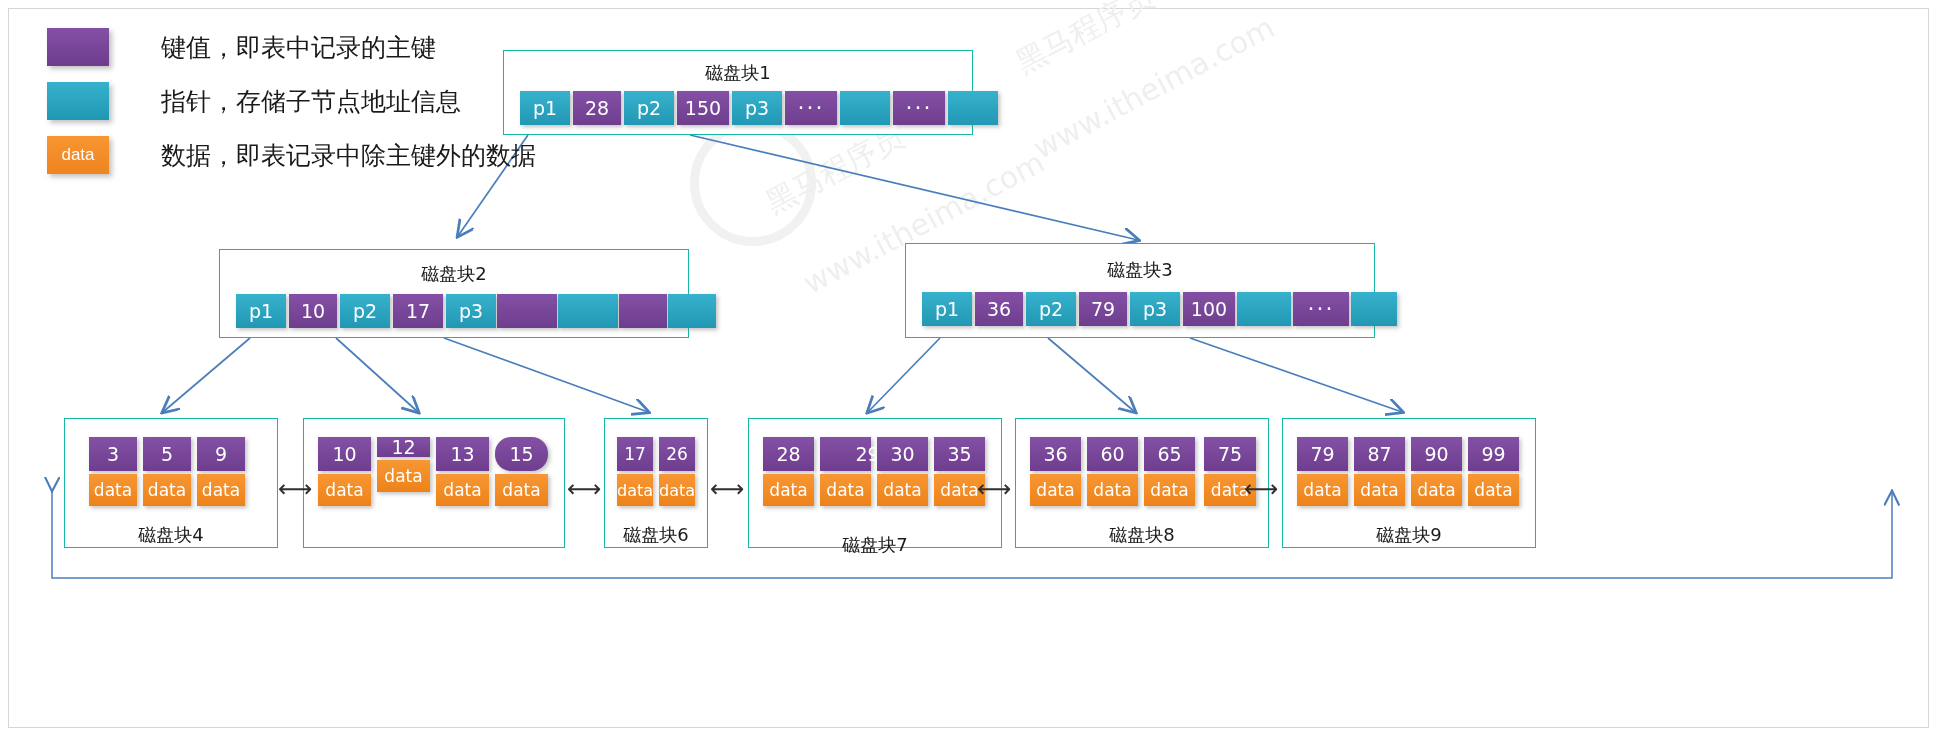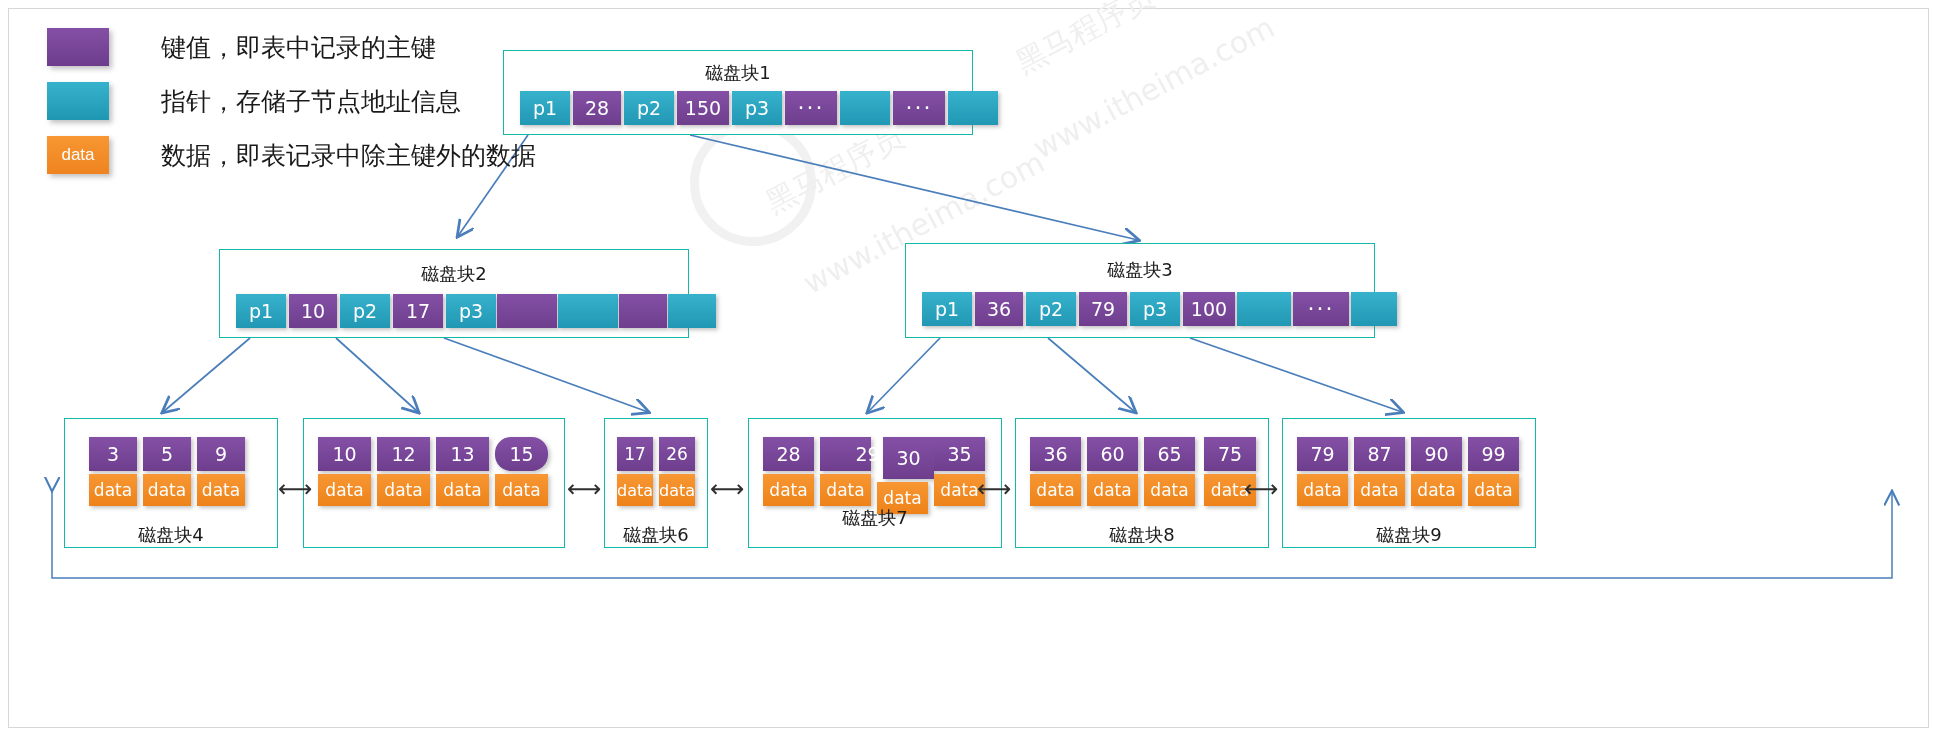--- a/index.html
+++ b/index.html
@@ -197,21 +197,21 @@
     <div class="node-title" style="top:104px;">磁盘块4</div>
   </div>
 
   <div class="node" style="left:303px;top:418px;width:262px;height:130px;">
     <div class="leaf-cols" style="left:14px;top:18px;">
       <div class="leaf-col" style="width:53px;">
         <div class="cell key" style="height:34px;">10</div>
         <div class="cell data" style="height:32px;margin-top:3px;font-size:17px;">data</div>
       </div>
       <div class="leaf-col" style="width:53px;margin-left:6px;">
-        <div class="cell key" style="height:34px;">12</div>
+        <div class="cell key" style="height:20px;">12</div>
         <div class="cell data" style="height:32px;margin-top:3px;font-size:17px;">data</div>
       </div>
       <div class="leaf-col" style="width:53px;margin-left:6px;">
         <div class="cell key" style="height:34px;">13</div>
         <div class="cell data" style="height:32px;margin-top:3px;font-size:17px;">data</div>
       </div>
       <div class="leaf-col" style="width:53px;margin-left:6px;">
         <div class="cell key" style="height:34px;border-radius:16px;">15</div>
         <div class="cell data" style="height:32px;margin-top:3px;font-size:17px;">data</div>
       </div>
@@ -236,29 +236,29 @@
     <div class="leaf-cols" style="left:14px;top:18px;">
       <div class="leaf-col" style="width:51px;">
         <div class="cell key" style="height:34px;">28</div>
         <div class="cell data" style="height:32px;margin-top:3px;font-size:17px;">data</div>
       </div>
       <div class="leaf-col" style="width:51px;margin-left:6px;">
         <div class="cell key" style="height:34px;padding-left:44px;">29</div>
         <div class="cell data" style="height:32px;margin-top:3px;font-size:17px;">data</div>
       </div>
       <div class="leaf-col" style="width:51px;margin-left:6px;">
-        <div class="cell key" style="height:42px;margin-left:6px;">30</div>
+        <div class="cell key" style="height:34px;">30</div>
         <div class="cell data" style="height:32px;margin-top:3px;font-size:17px;">data</div>
       </div>
       <div class="leaf-col" style="width:51px;margin-left:6px;">
         <div class="cell key" style="height:34px;">35</div>
         <div class="cell data" style="height:32px;margin-top:3px;font-size:17px;">data</div>
       </div>
     </div>
-    <div class="node-title" style="top:87px;">磁盘块7</div>
+    <div class="node-title" style="top:114px;">磁盘块7</div>
   </div>
 
   <div class="node" style="left:1015px;top:418px;width:254px;height:130px;">
     <div class="leaf-cols" style="left:14px;top:18px;">
       <div class="leaf-col" style="width:51px;">
         <div class="cell key" style="height:34px;">36</div>
         <div class="cell data" style="height:32px;margin-top:3px;font-size:17px;">data</div>
       </div>
       <div class="leaf-col" style="width:51px;margin-left:6px;">
         <div class="cell key" style="height:34px;">60</div>

